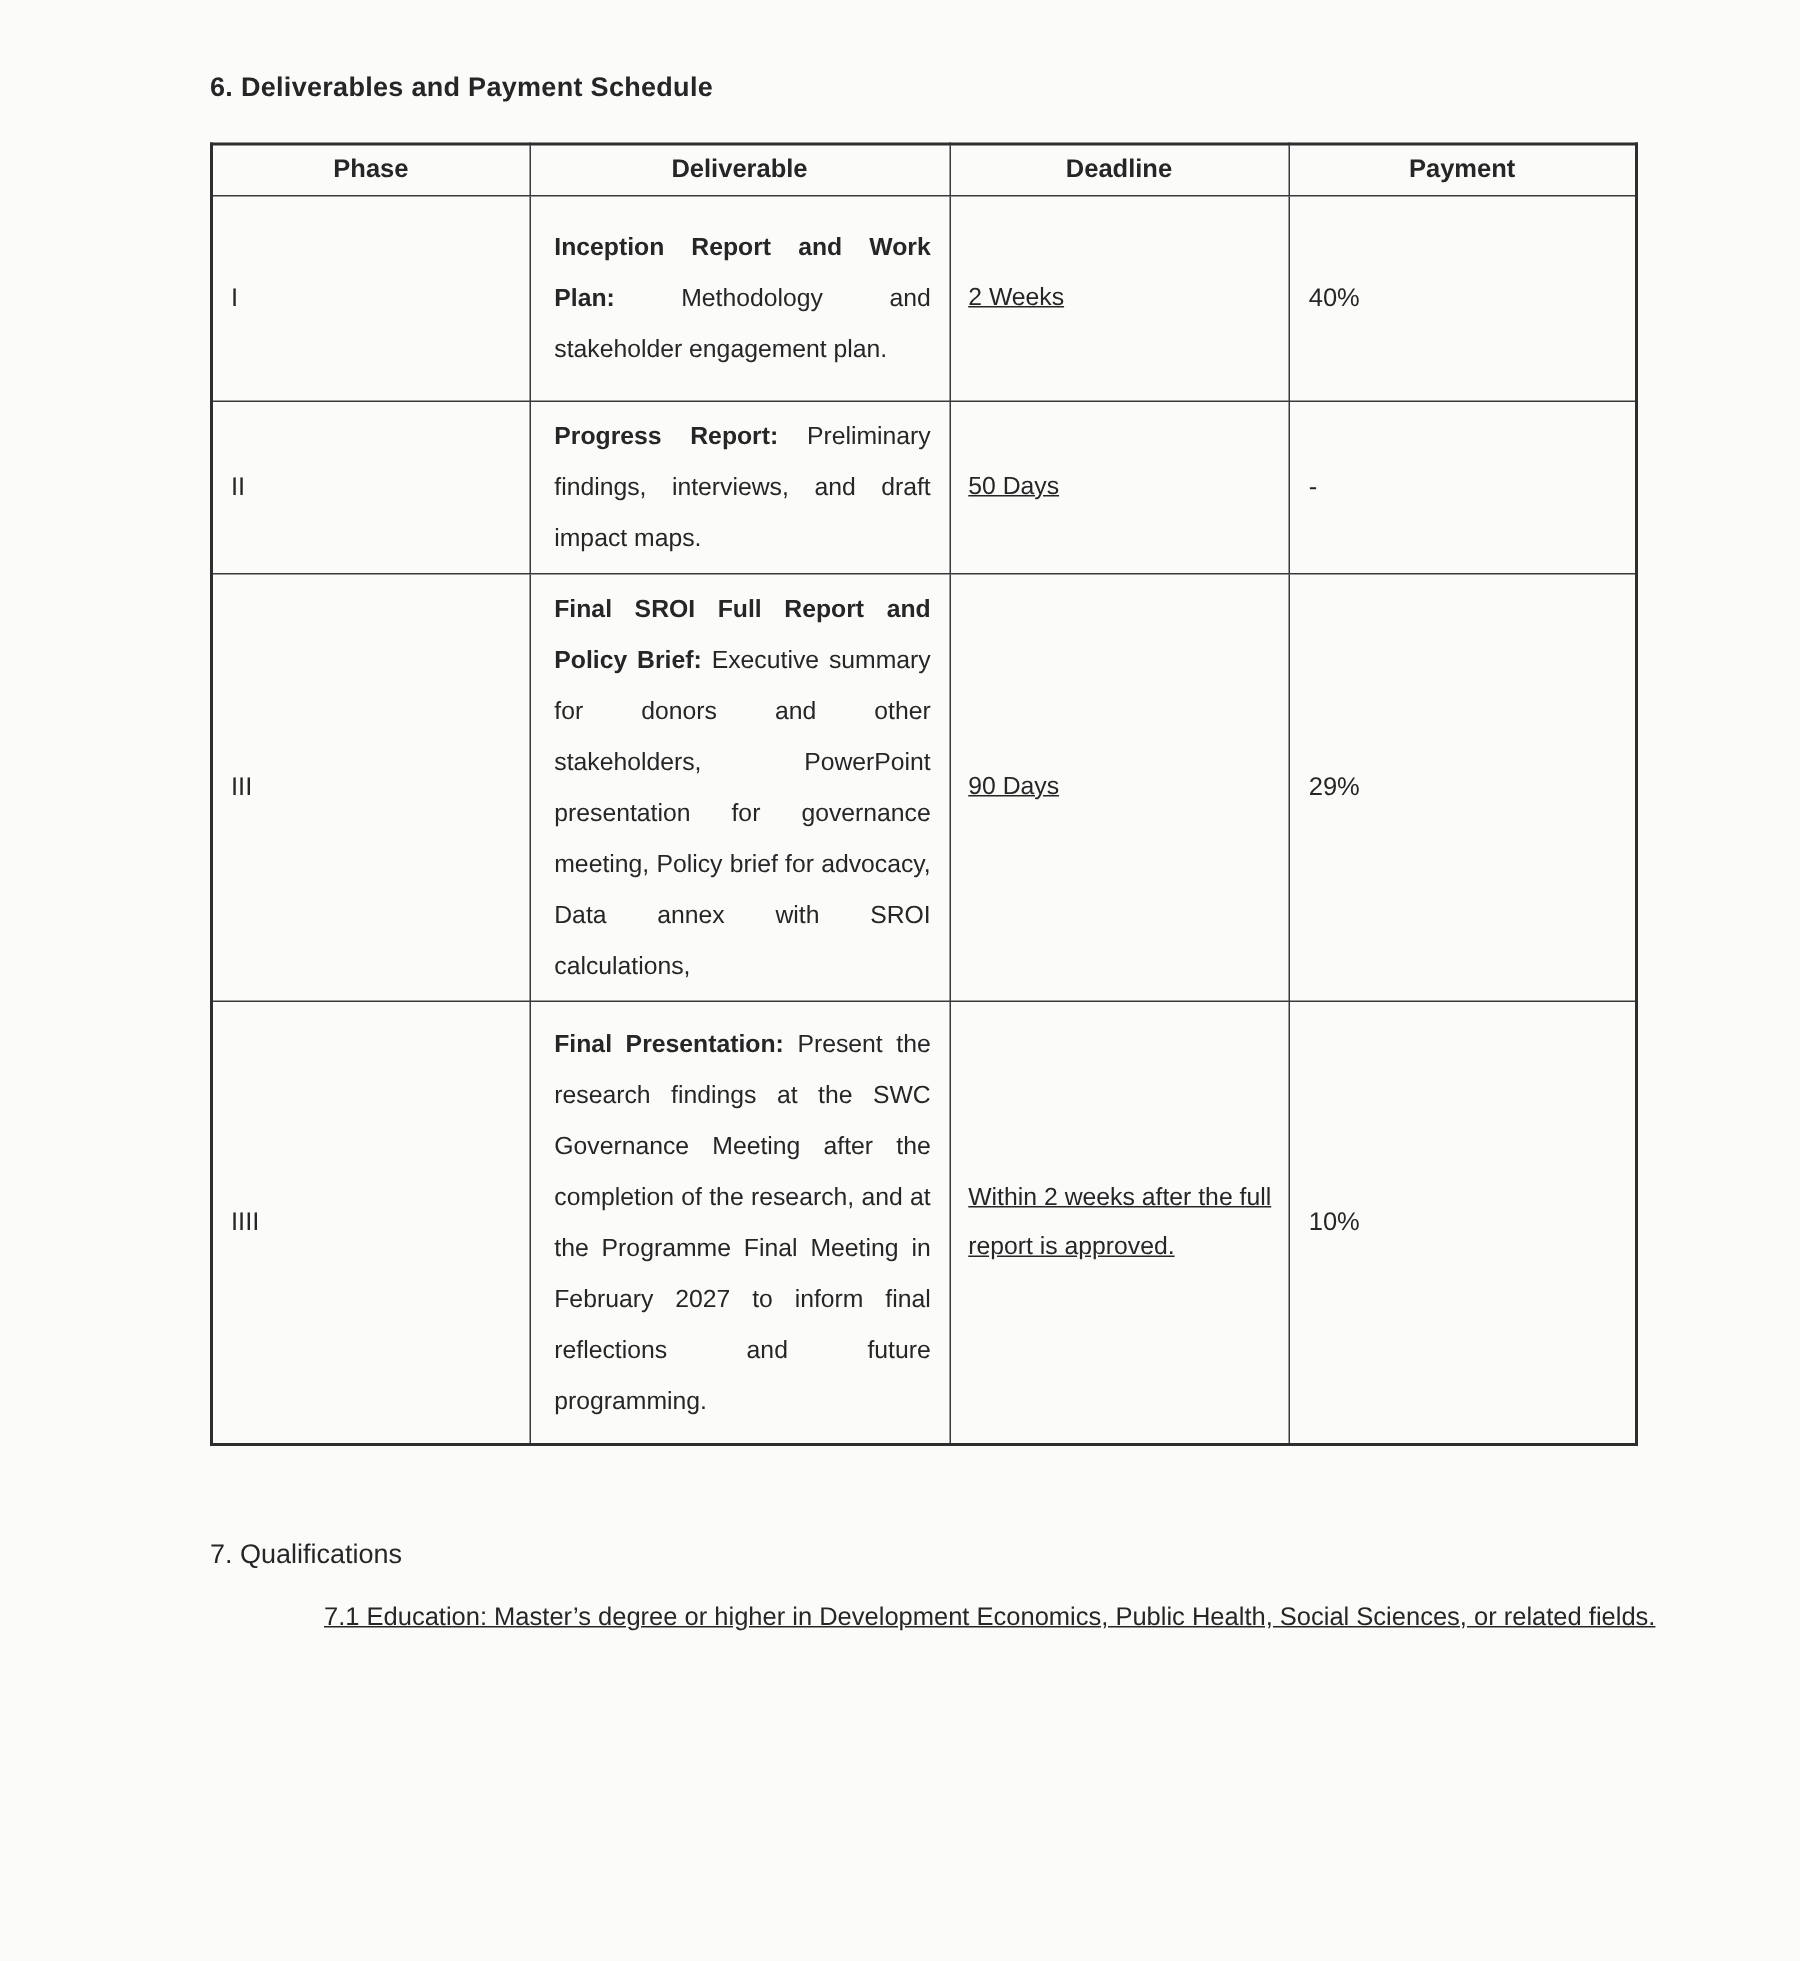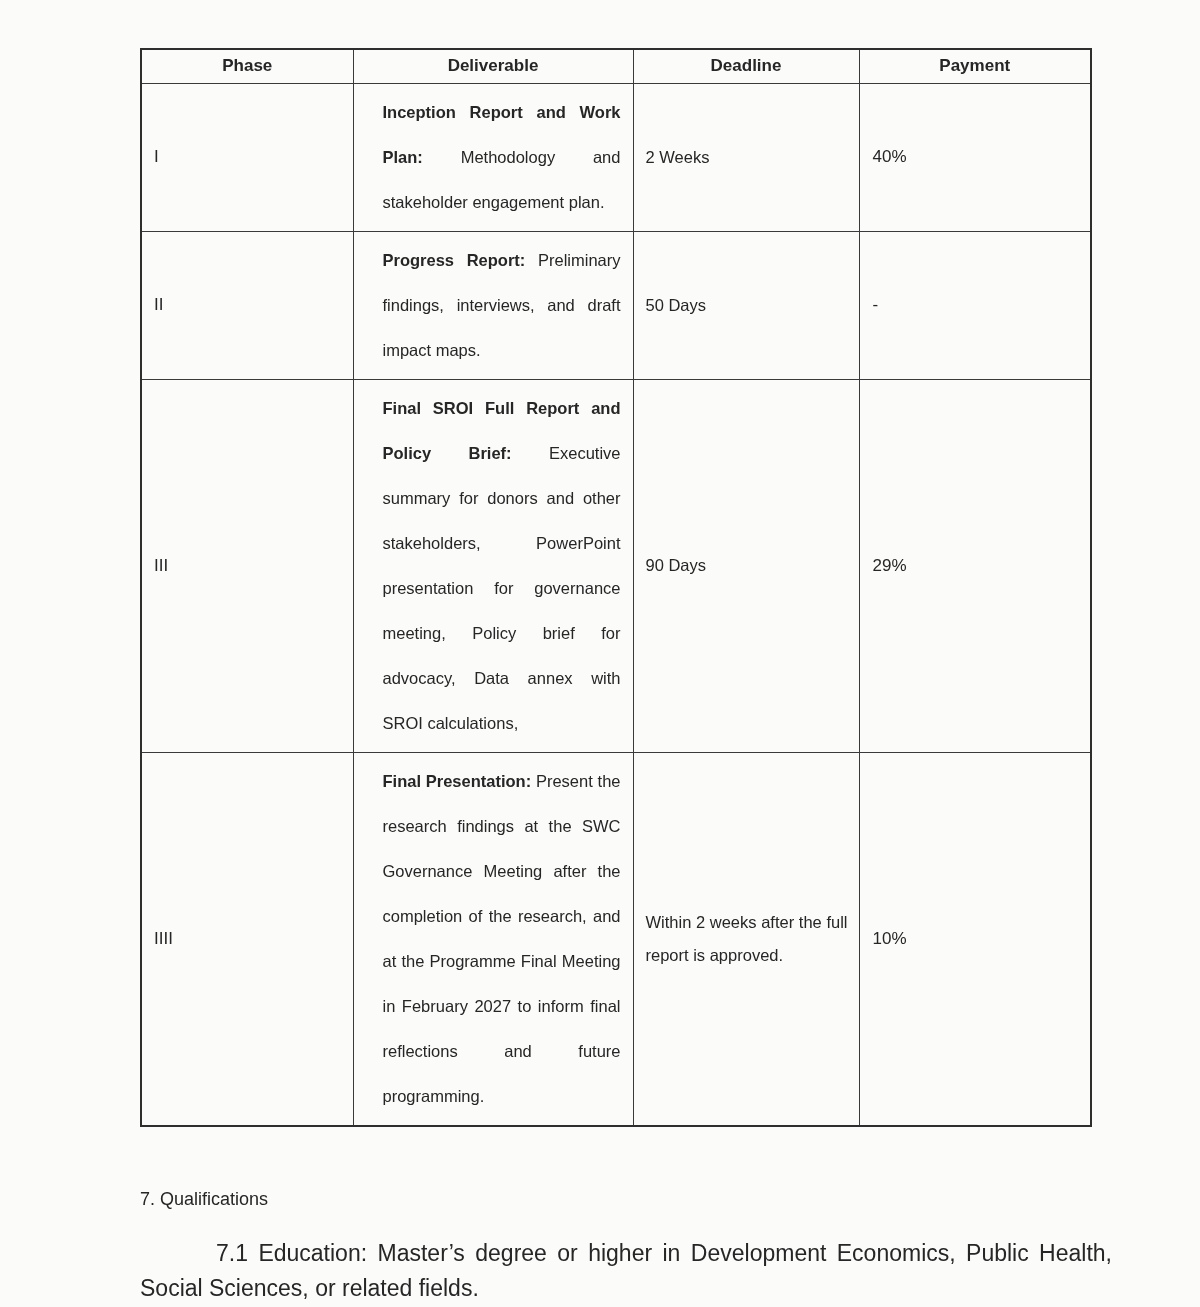--- a/index.html
+++ b/index.html
@@ -41,59 +41,62 @@
     text-align: center;
     padding: 5px 4px;
   }
   td.phase-cell {
     padding: 4px 10px 4px 12px;
     text-align: left;
     font-size: 17px;
   }
   td.deliv-cell {
     vertical-align: top;
-    padding: 6px 12px 6px 29px;
-    line-height: 45px;
+    padding: 6px 12px 6px 16px;
+    line-height: 34px;
     text-align: justify;
   }
   td.deliv-cell .lead { font-weight: bold; }
   td.deadline-cell {
     padding: 4px 11px 4px 12px;
     line-height: 33px;
     text-align: justify;
+    text-decoration: underline;
   }
   td.payment-cell {
     padding: 4px 10px 4px 13px;
     font-size: 17px;
     margin-top: 28px;
   }
   tr.r1 { height: 137px; }
   tr.r2 { height: 98px; }
   tr.r3 { height: 257px; }
   tr.r4 { height: 296px; }
   .quals-heading {
     margin-top: 62px;
     margin-bottom: 10px;
     font-size: 18px;
     font-weight: normal;
   }
   p.qual-para {
     width: 972px;
-    margin-top: 26px;
-    font-size: 23px;
+    margin-top: 13px;
+    font-size: 17px;
     line-height: 35px;
     text-indent: 76px;
     text-align: justify;
+    text-decoration: underline;
   }
 </style>
 </head>
 <body>
 
 <div class="page">
 
+  <div class="section-heading">6. Deliverables and Payment Schedule</div>
 
   <table class="schedule">
     <colgroup>
       <col style="width:212px">
       <col style="width:280px">
       <col style="width:226px">
       <col style="width:232px">
     </colgroup>
     <thead>
       <tr>

